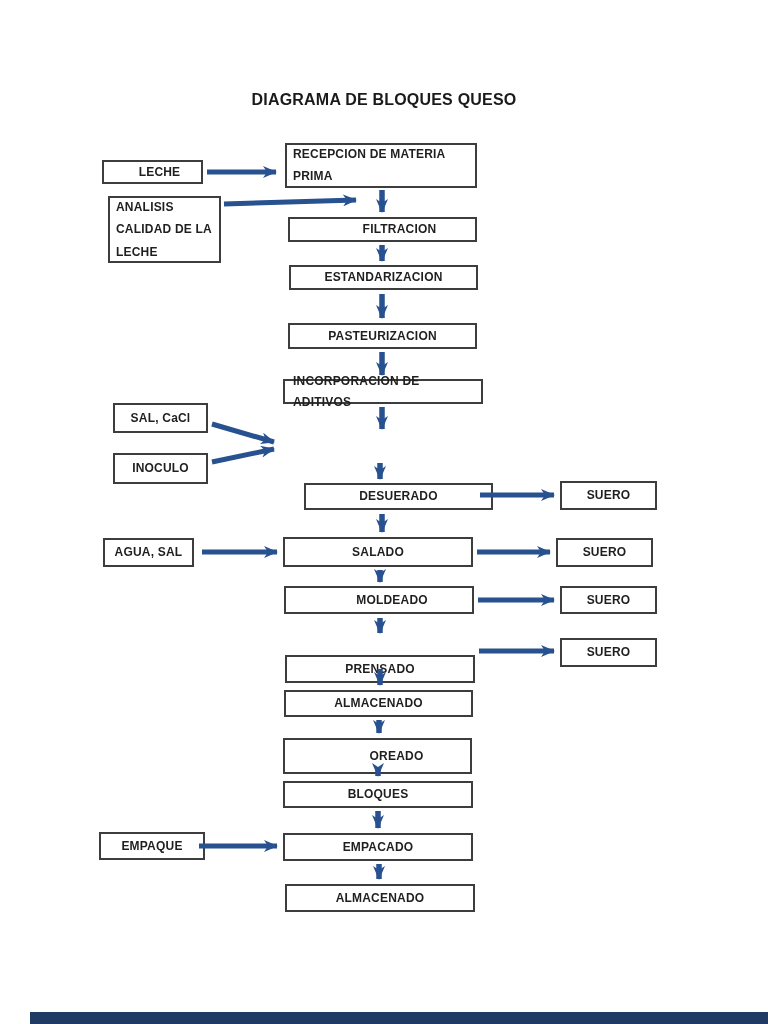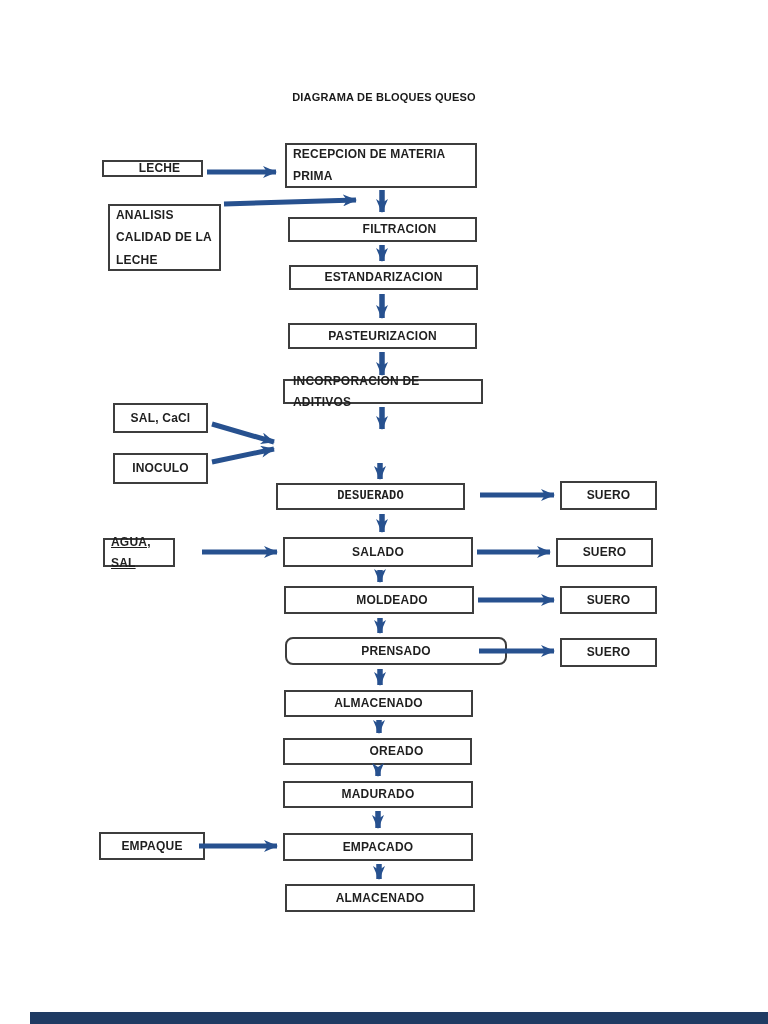--- a/index.html
+++ b/index.html
@@ -10,21 +10,21 @@
     width: 768px;
     height: 1024px;
     background: #ffffff;
     overflow: hidden;
   }
   #title {
     position: absolute;
     left: 0; top: 91px;
     width: 768px;
     text-align: center;
-    font-size: 11px;
+    font-size: 16px;
     font-weight: bold;
     color: #1a1a1a;
     letter-spacing: 0.2px;
   }
   .box {
     position: absolute;
     background: #ffffff;
     border: 2px solid #3d3d3d;
     display: flex;
     align-items: center;
@@ -62,35 +62,35 @@
 
 <div id="page">
 
   <div id="title">DIAGRAMA DE BLOQUES QUESO</div>
 
   <div class="box" style="left:285px;top:143px;width:192px;height:45px;line-height:1.8;">RECEPCION DE MATERIA PRIMA</div>
   <div class="box" style="left:288px;top:217px;width:189px;height:25px;padding-left:40px;">FILTRACION</div>
   <div class="box" style="left:289px;top:265px;width:189px;height:25px;">ESTANDARIZACION</div>
   <div class="box" style="left:288px;top:323px;width:189px;height:26px;">PASTEURIZACION</div>
   <div class="box" style="left:283px;top:379px;width:200px;height:25px;padding-left:8px;">INCORPORACION DE ADITIVOS</div>
-  <div class="box" style="left:276px;top:483px;width:189px;height:27px;font-family:Liberation Mono, monospace;">DESUERADO</div>
+  <div class="box" style="left:304px;top:483px;width:189px;height:27px;">DESUERADO</div>
   <div class="box" style="left:283px;top:537px;width:190px;height:30px;">SALADO</div>
   <div class="box" style="left:284px;top:586px;width:190px;height:28px;padding-left:32px;">MOLDEADO</div>
-  <div class="box" style="left:285px;top:637px;width:222px;height:28px;border-radius:8px;">PRENSADO</div>
+  <div class="box" style="left:285px;top:655px;width:190px;height:28px;">PRENSADO</div>
   <div class="box" style="left:284px;top:690px;width:189px;height:27px;">ALMACENADO</div>
-  <div class="box" style="left:283px;top:738px;width:189px;height:27px;padding-left:44px;">OREADO</div>
-  <div class="box" style="left:283px;top:781px;width:190px;height:27px;">MADURADO</div>
+  <div class="box" style="left:283px;top:738px;width:189px;height:36px;padding-left:44px;">OREADO</div>
+  <div class="box" style="left:283px;top:781px;width:190px;height:27px;">BLOQUES</div>
   <div class="box" style="left:283px;top:833px;width:190px;height:28px;">EMPACADO</div>
   <div class="box" style="left:285px;top:884px;width:190px;height:28px;">ALMACENADO</div>
 
-  <div class="box" style="left:102px;top:160px;width:101px;height:17px;padding-left:20px;">LECHE</div>
-  <div class="box" style="left:108px;top:196px;width:113px;height:67px;line-height:1.85;margin-top:8px;">ANALISIS CALIDAD DE LA LECHE</div>
+  <div class="box" style="left:102px;top:160px;width:101px;height:24px;padding-left:20px;">LECHE</div>
+  <div class="box" style="left:108px;top:196px;width:113px;height:67px;line-height:1.85;">ANALISIS CALIDAD DE LA LECHE</div>
   <div class="box" style="left:113px;top:403px;width:95px;height:30px;">SAL, CaCl</div>
   <div class="box" style="left:113px;top:453px;width:95px;height:31px;">INOCULO</div>
-  <div class="box" style="left:103px;top:538px;width:72px;height:29px;text-decoration:underline;">AGUA, SAL</div>
+  <div class="box" style="left:103px;top:538px;width:91px;height:29px;">AGUA, SAL</div>
   <div class="box" style="left:99px;top:832px;width:106px;height:28px;">EMPAQUE</div>
 
   <div class="box" style="left:560px;top:481px;width:97px;height:29px;">SUERO</div>
   <div class="box" style="left:556px;top:538px;width:97px;height:29px;">SUERO</div>
   <div class="box" style="left:560px;top:586px;width:97px;height:28px;">SUERO</div>
   <div class="box" style="left:560px;top:638px;width:97px;height:29px;">SUERO</div>
 
   <svg id="arrow-layer" viewBox="0 0 768 1024" xmlns="http://www.w3.org/2000/svg">
     <defs>
       <marker id="ah" viewBox="0 0 14 12" markerWidth="14" markerHeight="12" refX="13" refY="6" orient="auto" markerUnits="userSpaceOnUse">

